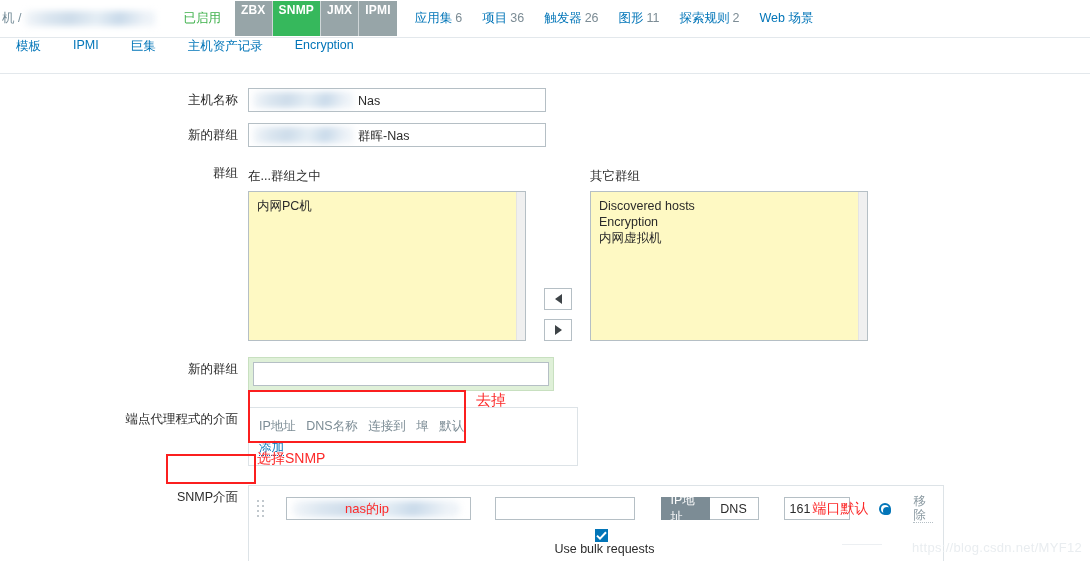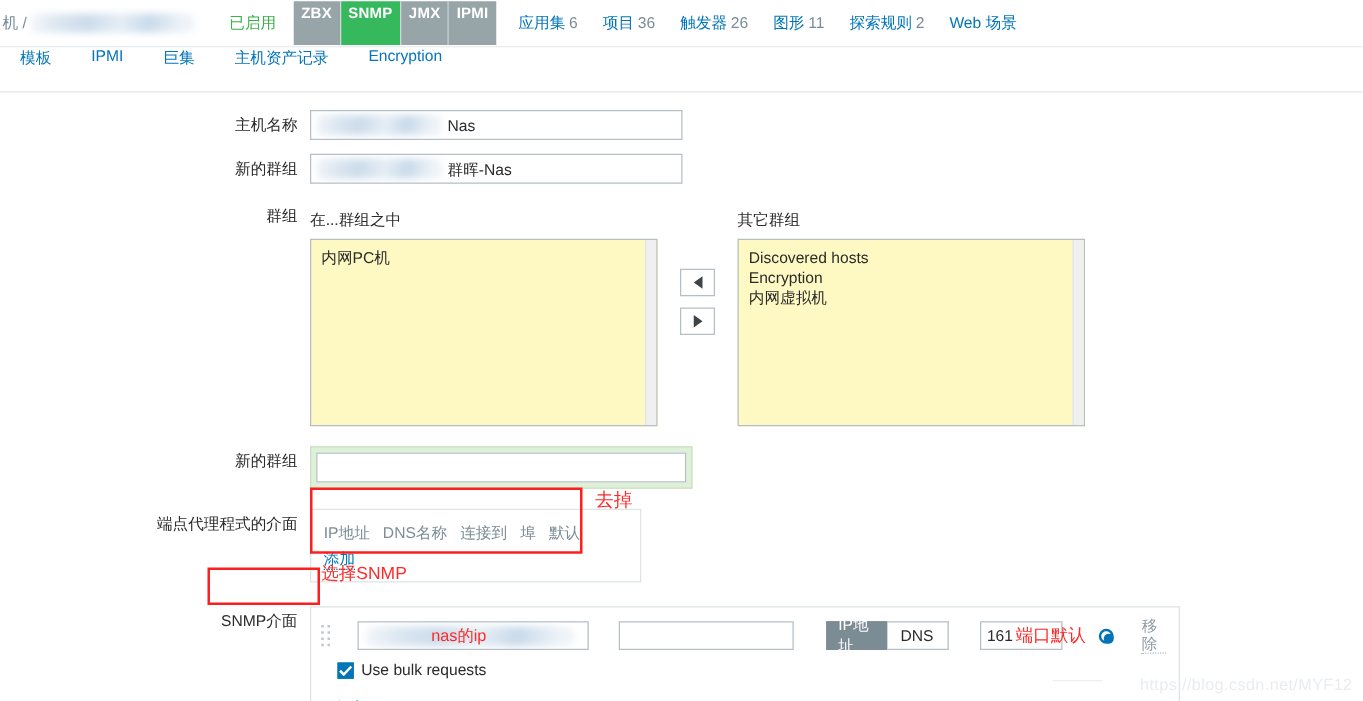--- a/index.html
+++ b/index.html
@@ -127,21 +127,21 @@
     white-space:nowrap;
   }
   .txtinput .ghost {
     position:absolute;
     left:4px; top:3px;
     width:100px; height:16px;
   }
   .txtinput .vis { position:relative; margin-left:104px; }
 
   
-  .grouprow { display:flex; align-items:flex-start; }
+  .grouprow { display:flex; align-items:flex-end; }
   .grouphead {
     font-size:12.5px;
     padding-top:3px;
     margin-bottom:6px;
   }
   .listbox {
     width:278px;
     height:150px;
     border:1px solid #b5bfc5;
     background:#fef9c3;
@@ -181,21 +181,21 @@
     border:1px solid #c8e0c0;
     background:#dff0d8;
     padding:4px;
     width:306px;
   }
   .greenwrap .txtinput { width:100%; }
 
   
   .ifacebox {
     border:1px solid #dde3e7;
-    width:265px;
+    width:330px;
     padding:8px 10px 9px 10px;
     background:#fff;
   }
   .ifhead {
     font-size:12.5px;
     color:#7c8c95;
     white-space:nowrap;
     line-height:20px;
   }
   .ifhead span { margin-right:7px; }
@@ -290,21 +290,21 @@
   .radio {
     width:12px;height:12px;border-radius:50%;
     border:2px solid #0275b8;background:#fff;
     margin-left:13px;position:relative;flex:0 0 12px;cursor:pointer;
   }
   .radio::after{content:"";position:absolute;left:2px;top:2px;width:8px;height:8px;border-radius:50%;background:#0275b8;}
   .removelnk{
     color:#8a99a1;font-size:12.5px;margin-left:6px;
     border-bottom:1px dotted #b6c0c6;cursor:pointer;line-height:14px;
   }
-  .bulkrow { display:flex; align-items:center; margin-top:6px; margin-left:13px; }
+  .bulkrow { display:flex; align-items:center; margin-top:6px; margin-left:13px;flex-direction:column; }
   .chk {
     width:13px;height:13px;background:#0275b8;border:1px solid #0275b8;
     display:flex;align-items:center;justify-content:center;flex:0 0 13px;cursor:pointer;
   }
   .chk svg{display:block;}
   .bulklbl{ font-size:12.5px; margin-left:6px; color:#2b2b2b; }
 
   
   .redbox { position:absolute; border:2px solid #fb1f1f; pointer-events:none; }
   .redtext { position:absolute; color:#fc2a2a; white-space:nowrap; }

